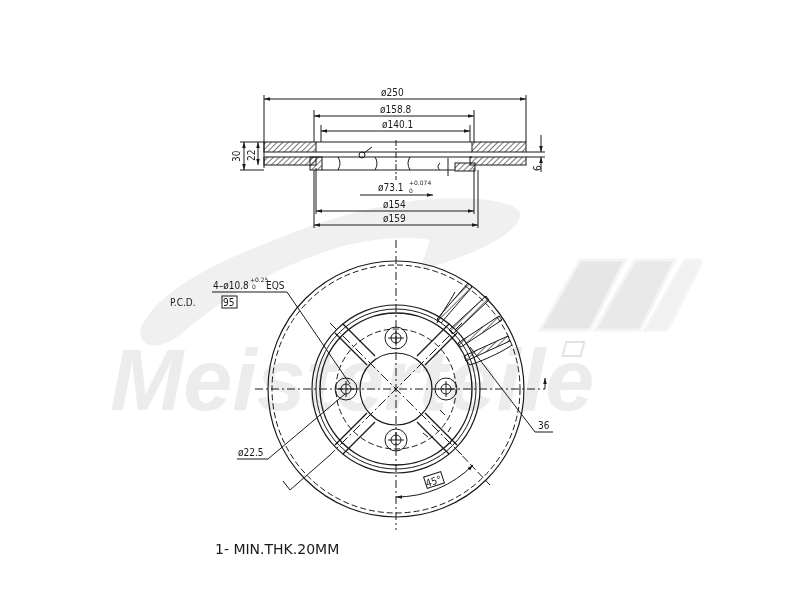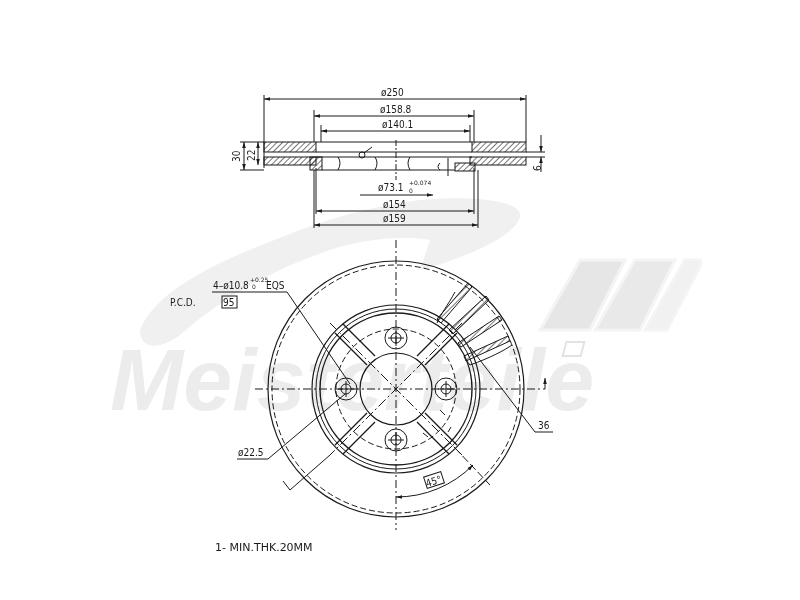--- a/index.html
+++ b/index.html
@@ -1,21 +1,21 @@
 <!DOCTYPE html>
 <html><head>
   <meta charset="utf-8">
   <style>
     html, body { margin: 0; padding: 0; background: #ffffff; }
     body { width: 800px; height: 600px; position: relative; overflow: hidden; font-family: "Liberation Sans", sans-serif; }
     #drawing { position: absolute; left: 0; top: 0; width: 800px; height: 600px; }
     .dim-text { font-family: "DejaVu Sans Condensed", "DejaVu Sans", sans-serif; font-size: 10px; fill: #1a1a1a; }
     .small-text { font-family: "DejaVu Sans", sans-serif; font-size: 6px; fill: #1a1a1a; }
     .wm-text { font-family: "Liberation Sans", sans-serif; font-style: italic; font-weight: bold; font-size: 88px; fill: #ececec; }
-    .note { position: absolute; left: 215px; top: 541px; font-family: "DejaVu Sans", sans-serif; font-size: 11px; color: #1a1a1a; letter-spacing: 0px; }
+    .note { position: absolute; left: 215px; top: 541px; font-family: "DejaVu Sans", sans-serif; font-size: 14px; color: #1a1a1a; letter-spacing: 0px; }
   </style>
 </head>
 <body>
 
 <svg id="drawing" data-name="brake-disc-drawing" viewBox="0 0 800 600" xmlns="http://www.w3.org/2000/svg">
   <defs>
     <pattern id="hatch" patternUnits="userSpaceOnUse" width="4" height="4" patternTransform="rotate(45)">
       <line x1="0" y1="0" x2="0" y2="4" stroke="#1a1a1a" stroke-width="1.2"></line>
     </pattern>
     <marker id="arr" viewBox="0 0 10 10" refX="10" refY="5" markerWidth="6" markerHeight="6" orient="auto-start-reverse">

